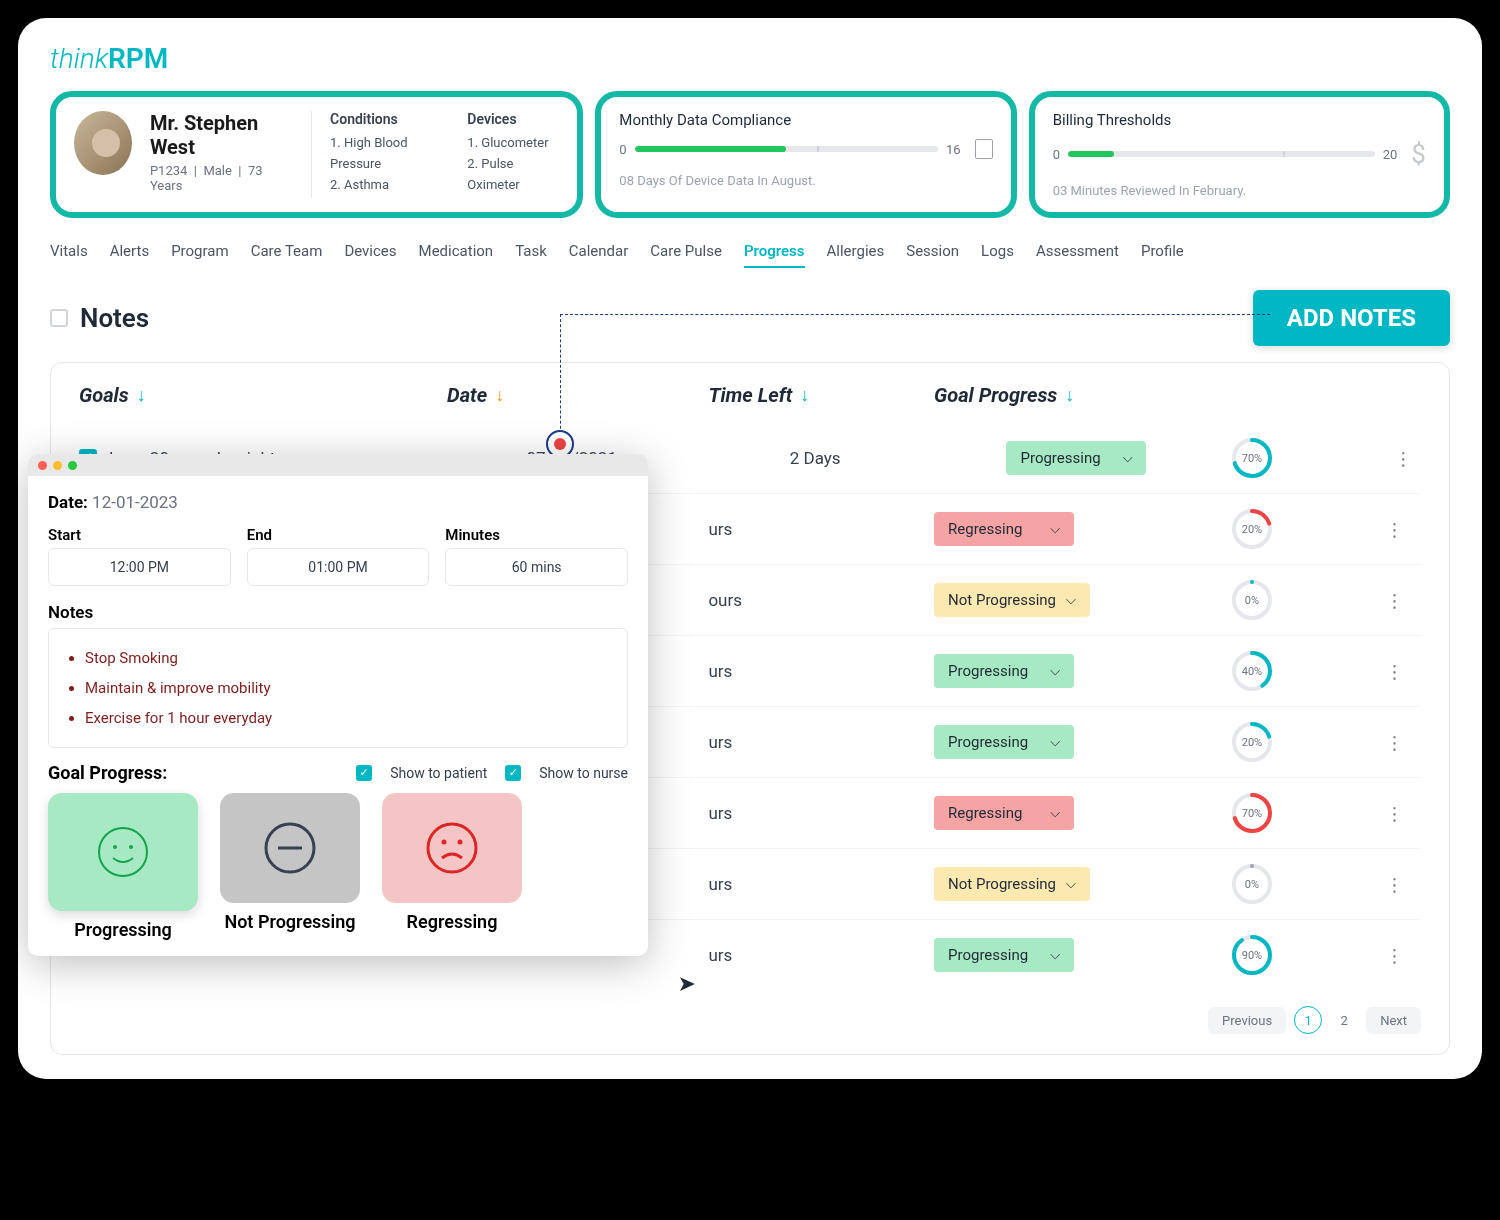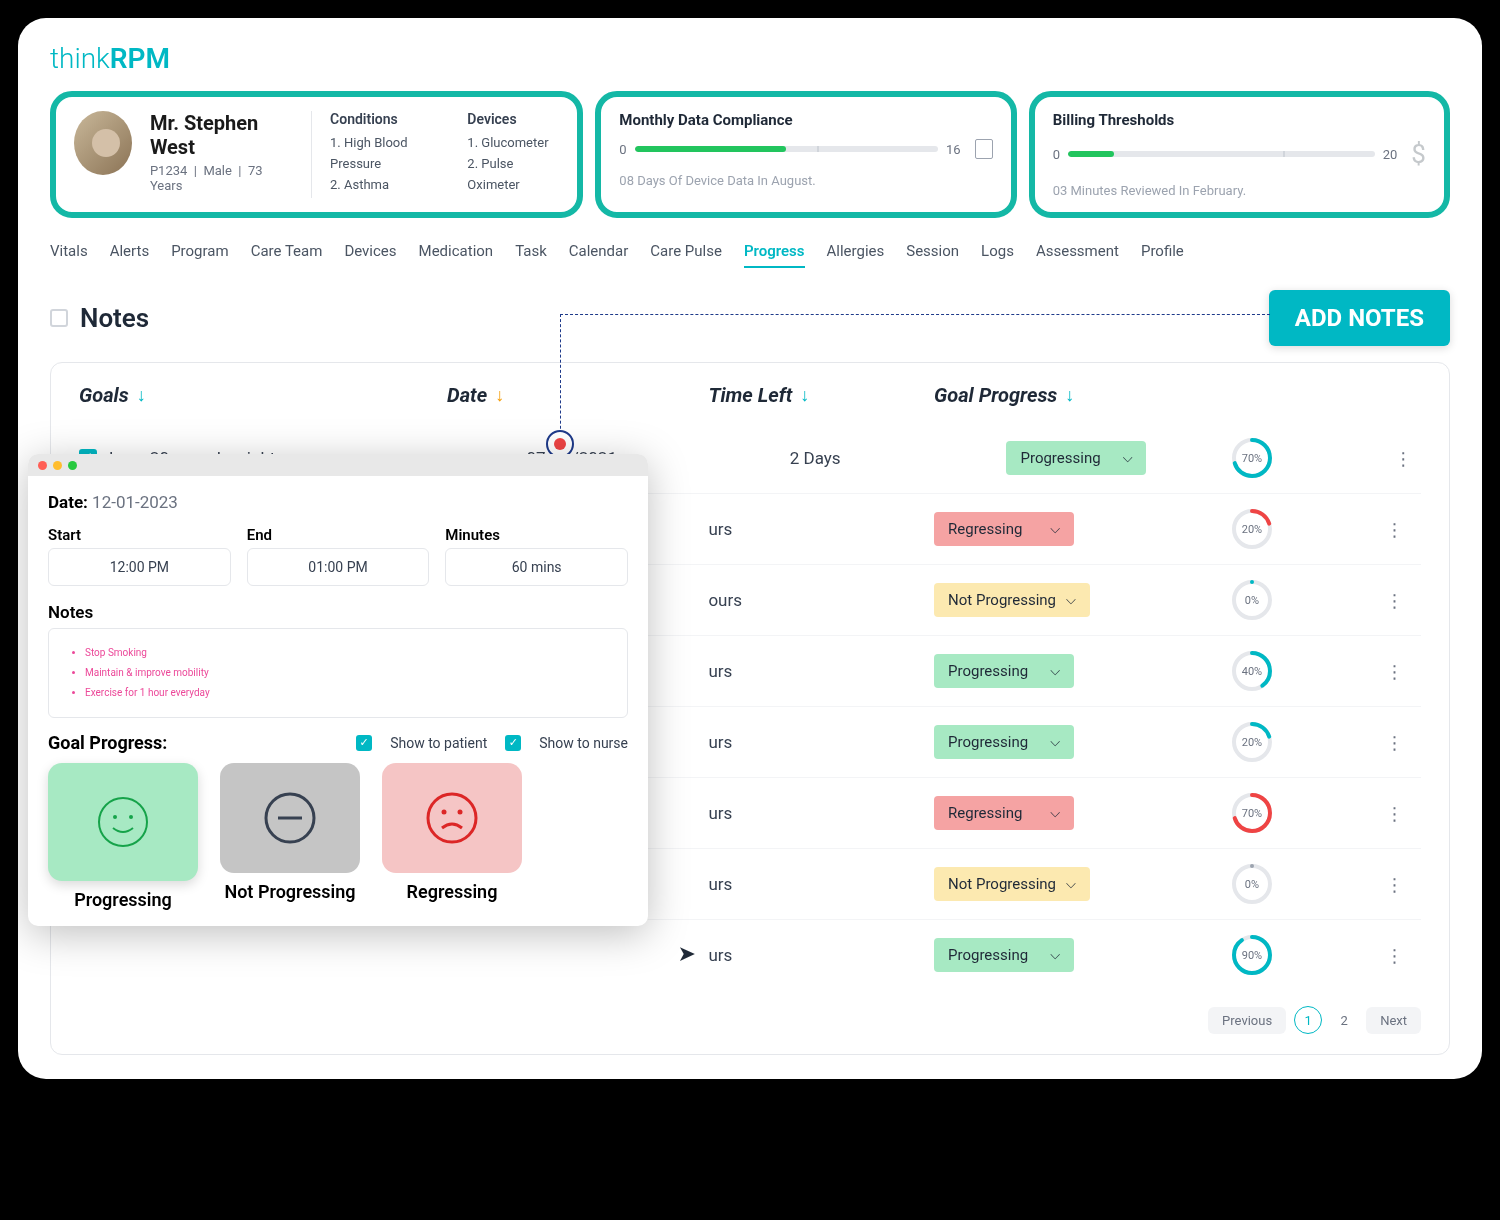--- a/index.html
+++ b/index.html
@@ -1,53 +1,53 @@
 <!DOCTYPE html>
 <html><head>
 <meta charset="utf-8">
 <style>
 * { box-sizing: border-box; margin: 0; padding: 0; font-family: -apple-system, BlinkMacSystemFont, "Segoe UI", Roboto, sans-serif; }
 body { background: #000; padding: 18px; }
 .app { background: #fff; border-radius: 28px; padding: 24px 32px; width: 100%; height: 100%; position: relative; }
 .logo { font-size: 28px; font-weight: 600; color: #00b8c4; margin-bottom: 16px; }
-.logo .thin { font-weight: 300; }
+.logo .thin { font-weight: 300; font-style: italic; }
 
 .top-cards { display: flex; gap: 12px; margin-bottom: 18px; }
 .card { border: 6px solid #14b8a6; border-radius: 22px; padding: 14px 18px; background: #fff; }
 .patient-card { flex: 1.3; display: flex; gap: 18px; align-items: flex-start; }
 .avatar { width: 64px; height: 64px; border-radius: 50%; background: linear-gradient(135deg,#c9b89a,#8b7355); position: relative; overflow: hidden; }
 .avatar::after { content:""; position:absolute; top:18px; left:18px; width:28px; height:28px; background:#d4c0a8; border-radius:50%; }
 .pname { font-size: 20px; font-weight: 700; color: #1a1a1a; }
 .pmeta { font-size: 13px; color: #6b7280; margin-top: 4px; }
 .divider { width:1px; background:#e5e7eb; align-self:stretch; }
 .col-label { font-size: 14px; font-weight: 600; color: #374151; margin-bottom: 6px; }
 .col-item { font-size: 13px; color: #4b5563; line-height: 1.6; }
 
 .comp-card { flex: 1; }
-.comp-title { font-size: 15px; font-weight: 700; color: #1f2937; margin-bottom: 10px; }
+.comp-title { font-size: 15px; font-weight: 400; color: #1f2937; margin-bottom: 10px; }
 .bar-row { display:flex; align-items:center; gap:8px; }
 .bar-row .num { font-size: 13px; color:#6b7280; }
 .bar { flex:1; height:6px; background:#e5e7eb; border-radius:3px; position:relative; overflow:hidden; }
 .bar-fill { position:absolute; left:0; top:0; height:100%; background:#22c55e; border-radius:3px; }
 .bar-tick { position:absolute; top:-2px; width:2px; height:10px; background:#d1d5db; }
 .comp-sub { font-size: 13px; color:#9ca3af; margin-top: 14px; }
 .icon-doc { width:18px; height:20px; border:1.5px solid #9ca3af; border-radius:2px; margin-left:6px; display:inline-block; }
 .icon-dollar { font-size: 26px; color:#c5c9cc; margin-left:6px; }
 
 .tabs { display:flex; gap:22px; border-bottom:none; margin-bottom:22px; flex-wrap:wrap; }
 .tab { font-size: 15px; color:#4b5563; padding:6px 0; cursor:pointer; }
 .tab.active { color:#00b8c4; font-weight:600; border-bottom:2px solid #00b8c4; }
 
 .notes-header { display:flex; align-items:center; justify-content:space-between; margin-bottom:16px; position:relative; }
 .notes-title-wrap { display:flex; align-items:center; gap:12px; }
 .checkbox { width:18px; height:18px; border:2px solid #d1d5db; border-radius:3px; display:inline-block; }
 .checkbox.checked { background:#00b8c4; border-color:#00b8c4; position:relative; }
 .checkbox.checked::after { content:"✓"; color:#fff; font-size:12px; position:absolute; top:-1px; left:2px; }
 .notes-title { font-size: 26px; font-weight:600; color:#1f2937; }
-.add-notes { background:#00b8c4; color:#fff; font-size:24px; font-weight:700; padding:14px 26px; border:none; border-radius:6px; cursor:pointer; box-shadow:0 2px 8px rgba(0,0,0,0.15); }
+.add-notes { background:#00b8c4; color:#fff; font-size:24px; font-weight:700; padding:14px 34px; border:none; border-radius:6px; cursor:pointer; box-shadow:0 2px 8px rgba(0,0,0,0.15); }
 
 .dotted-line { position:absolute; border:1.5px dashed #1e3a8a; border-radius:0; }
 .target-circle { position:absolute; width:28px; height:28px; border:2px solid #1e3a8a; border-radius:50%; background:#fff; display:flex; align-items:center; justify-content:center; }
 .target-circle::after { content:""; width:12px; height:12px; background:#ef4444; border-radius:50%; }
 
 .table-card { border:1px solid #e5e7eb; border-radius:12px; padding:20px 28px; }
 .table-head { display:grid; grid-template-columns: 2fr 1.4fr 1.2fr 1.6fr 0.8fr 0.2fr; gap:12px; margin-bottom:16px; }
 .th { font-size:20px; font-weight:700; color:#1f2937; display:flex; align-items:center; gap:8px;font-style:italic; }
 .sort-icon { color:#00b8c4; font-size:18px; }
 .row { display:grid; grid-template-columns: 2fr 1.4fr 1.2fr 1.6fr 0.8fr 0.2fr; gap:12px; align-items:center; padding:14px 0; border-top:1px solid #f3f4f6; }
@@ -82,21 +82,21 @@
 .modal-body { padding:16px 20px; }
 .modal-date { font-size:17px; margin-bottom:14px; }
 .modal-date b { color:#000; }
 .modal-date span { color:#6b7280; }
 .time-row { display:flex; gap:16px; margin-bottom:16px; }
 .time-field { flex:1; }
 .time-label { font-size:15px; font-weight:600; margin-bottom:4px; }
 .time-input { border:1px solid #e5e7eb; border-radius:6px; padding:10px 14px; font-size:14px; text-align:center; color:#374151; }
 .notes-box-label { font-size:17px; font-weight:600; margin-bottom:6px; }
 .notes-box { border:1px solid #e5e7eb; border-radius:6px; padding:14px 18px; }
-.notes-box li { list-style:disc; margin-left:18px; font-size:10px; color:#ec4899; line-height:2; }
+.notes-box li { list-style:disc; margin-left:18px; font-size:15px; color:#7f1d1d; line-height:2; }
 .gp-row { display:flex; justify-content:space-between; align-items:center; margin-top:14px; }
 .gp-label { font-size:18px; font-weight:700; }
 .show-opts { display:flex; gap:18px; font-size:14px; color:#374151; align-items:center; }
 .cb-sm { width:16px; height:16px; background:#00b8c4; border-radius:3px; display:inline-flex; align-items:center; justify-content:center; color:#fff; font-size:11px; }
 .face-row { display:flex; gap:22px; margin-top:10px; }
 .face-opt { text-align:center; }
 .face-box { width:140px; height:110px; border-radius:14px; display:flex; align-items:center; justify-content:center; margin-bottom:8px; }
 .face-box.pg { background:#a7e9c3; box-shadow:0 4px 12px rgba(0,0,0,0.15); width:150px; height:118px; }
 .face-box.np { background:#c5c5c5; }
 .face-box.rg { background:#f5c5c5; }

